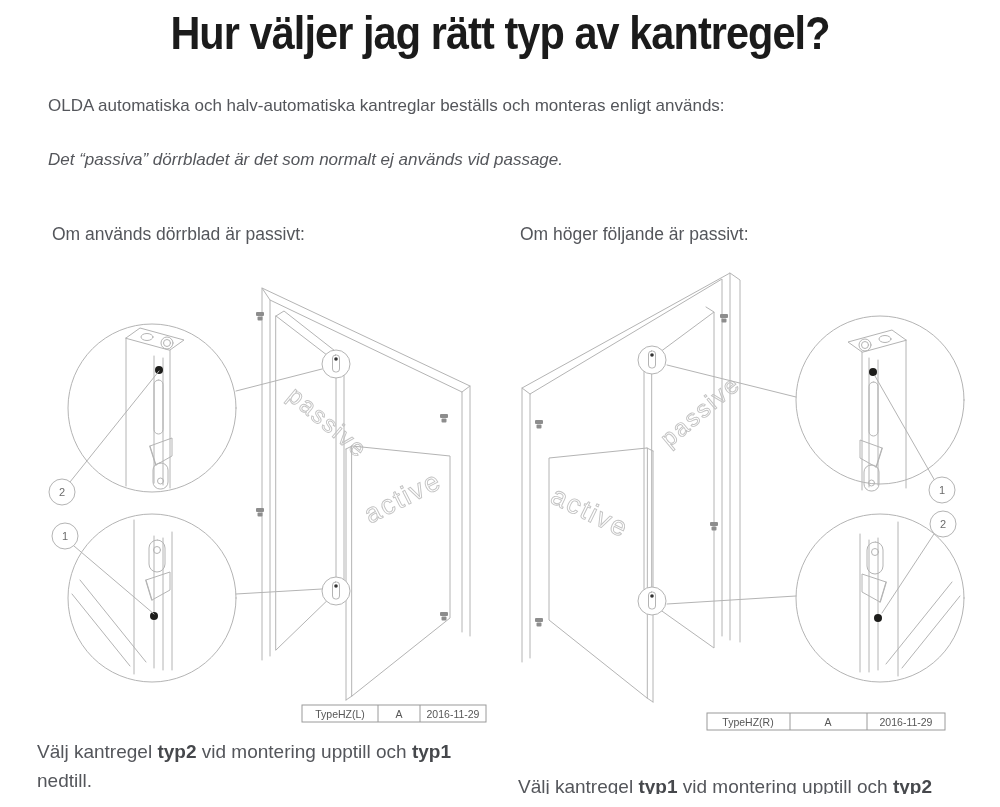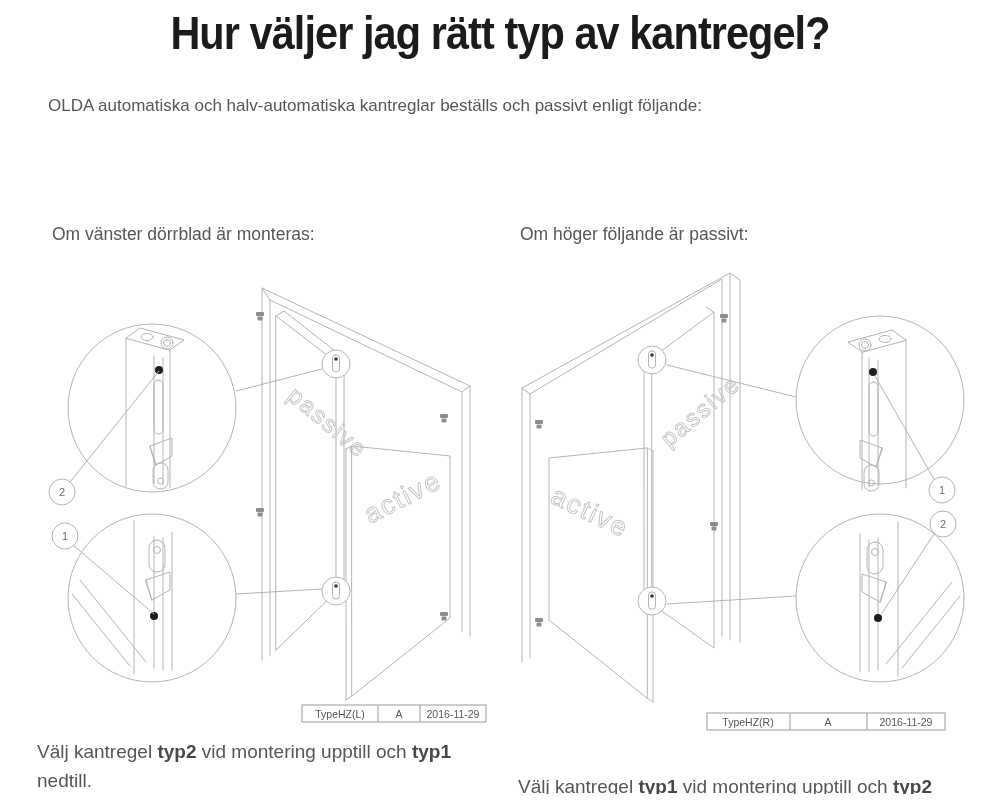--- a/index.html
+++ b/index.html
@@ -26,23 +26,24 @@
   p.caption b{font-weight:bold;color:#46484c;}
   .cap-left{left:37px;top:738px;width:430px;}
   .cap-right{left:518px;top:773px;width:450px;}
 </style>
 </head>
 <body>
 
 <div class="page">
 
   <h1 class="title">Hur väljer jag rätt typ av kantregel?</h1>
-  <p class="intro">OLDA automatiska och halv-automatiska kantreglar beställs och passivt enligt följande:</p>
-
-  <h2 class="colhead ch-left">Om vänster dörrblad är monteras:</h2>
+  <p class="intro">OLDA automatiska och halv-automatiska kantreglar beställs och monteras enligt används:</p>
+  <p class="note">Det “passiva” dörrbladet är det som normalt ej används vid passage.</p>
+
+  <h2 class="colhead ch-left">Om används dörrblad är passivt:</h2>
   <h2 class="colhead ch-right">Om höger följande är passivt:</h2>
 
   <svg class="dia" style="left:30px;top:250px" width="460" height="480" viewBox="0 0 460 480">
     <defs>
       <g id="hinge">
           <rect x="0" y="0" width="8" height="4" rx="1"></rect>
           <rect x="1.5" y="4.5" width="5" height="4" rx="1"></rect>
         </g>
     </defs>
 

